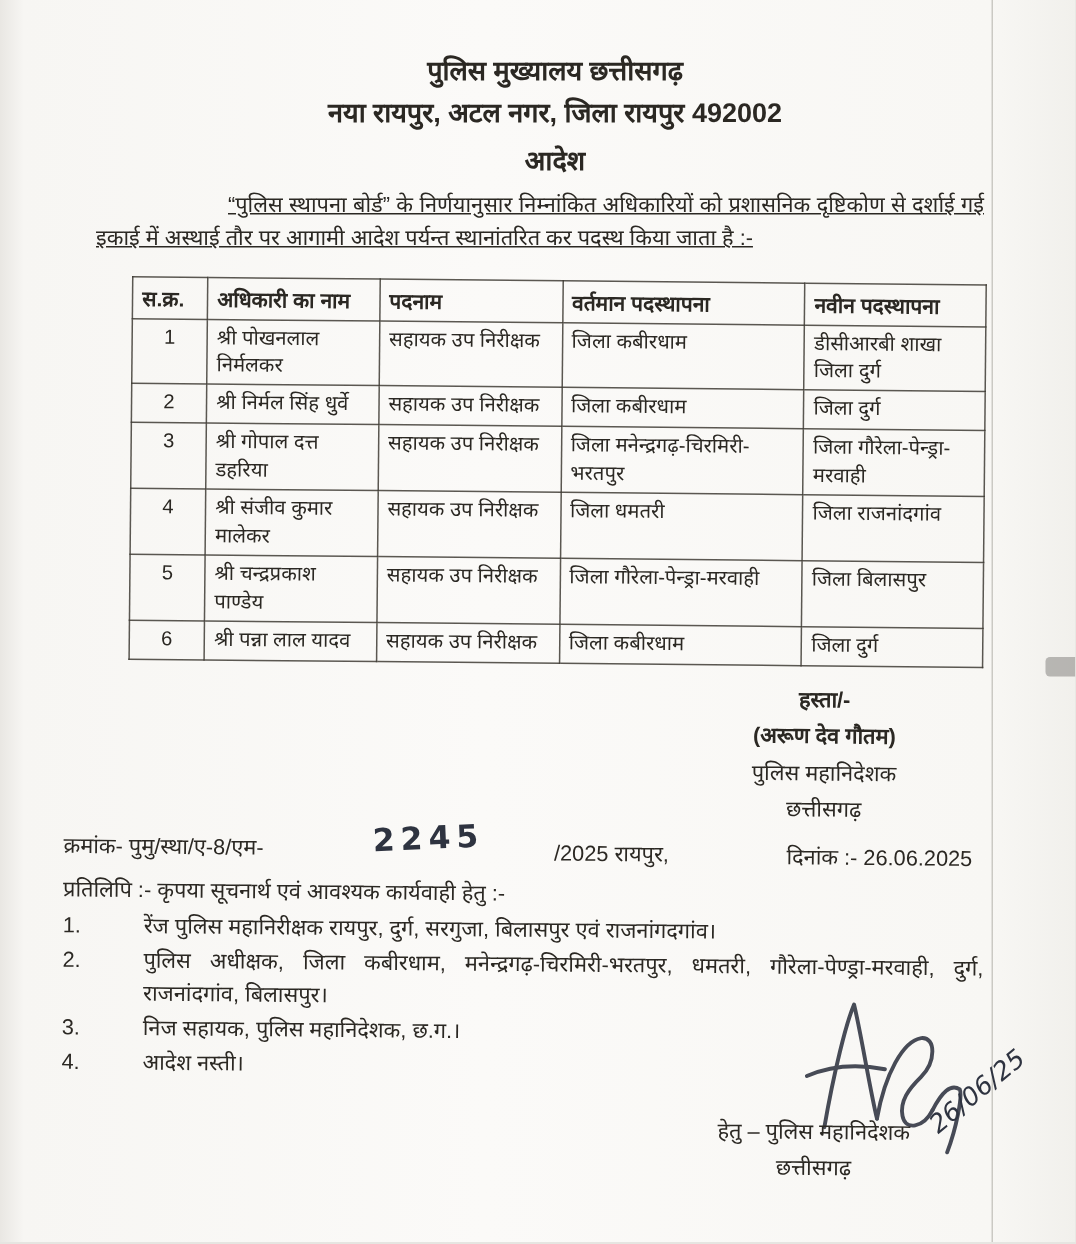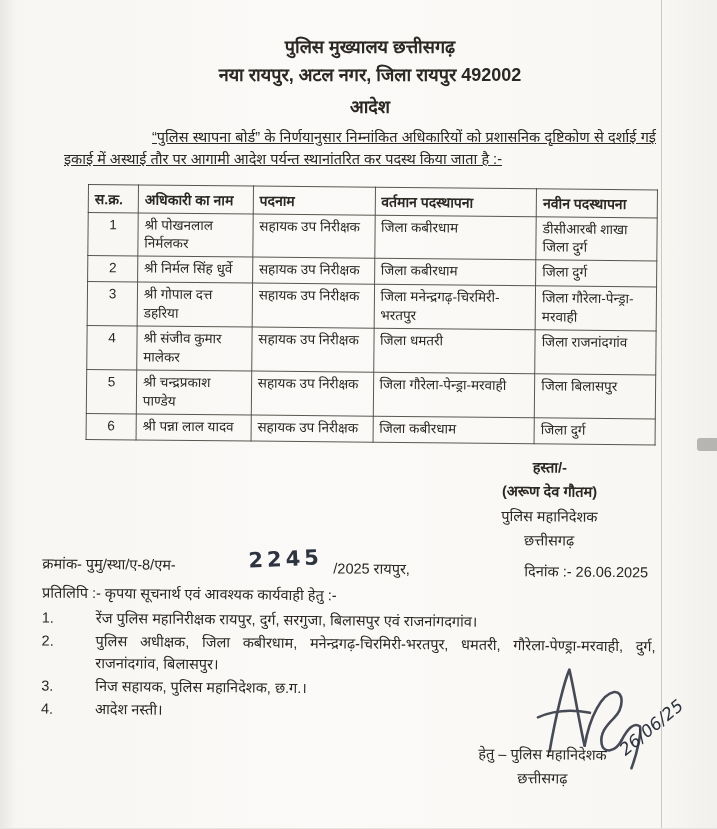--- a/index.html
+++ b/index.html
@@ -29,21 +29,21 @@
   tr.h42 td{height:36px;}
   tr.h28 td{height:20px;}
   tr.h40 td{height:34px;}
   
   #sig-block{left:455px;top:451px;width:195px;text-align:center;font-size:14.5px;line-height:1.68;}
   #sig-block .b{font-weight:bold;}
   
   .ref{font-size:14.5px;}
   #ref-prefix{left:46px;top:553px;}
   #ref-number{left:252px;top:545px;font-size:21px;font-weight:bold;letter-spacing:4px;color:#2e3340;transform:rotate(-3deg);font-family:"DejaVu Sans",sans-serif;}
-  #ref-year{left:337px;top:555px;}
+  #ref-year{left:373px;top:555px;}
   #ref-date{left:528px;top:556px;}
   #copies-head{left:46px;top:582px;font-size:14.5px;}
   
   #copies{left:46px;top:607px;width:614px;font-size:14.5px;line-height:1.52;}
   .citem{display:flex;margin-bottom:1px;}
   .cno{width:54px;flex:0 0 54px;}
   .ctext{flex:1;text-align:justify;}
   
   #hand-sign{left:533px;top:655px;width:180px;height:115px;}
   

